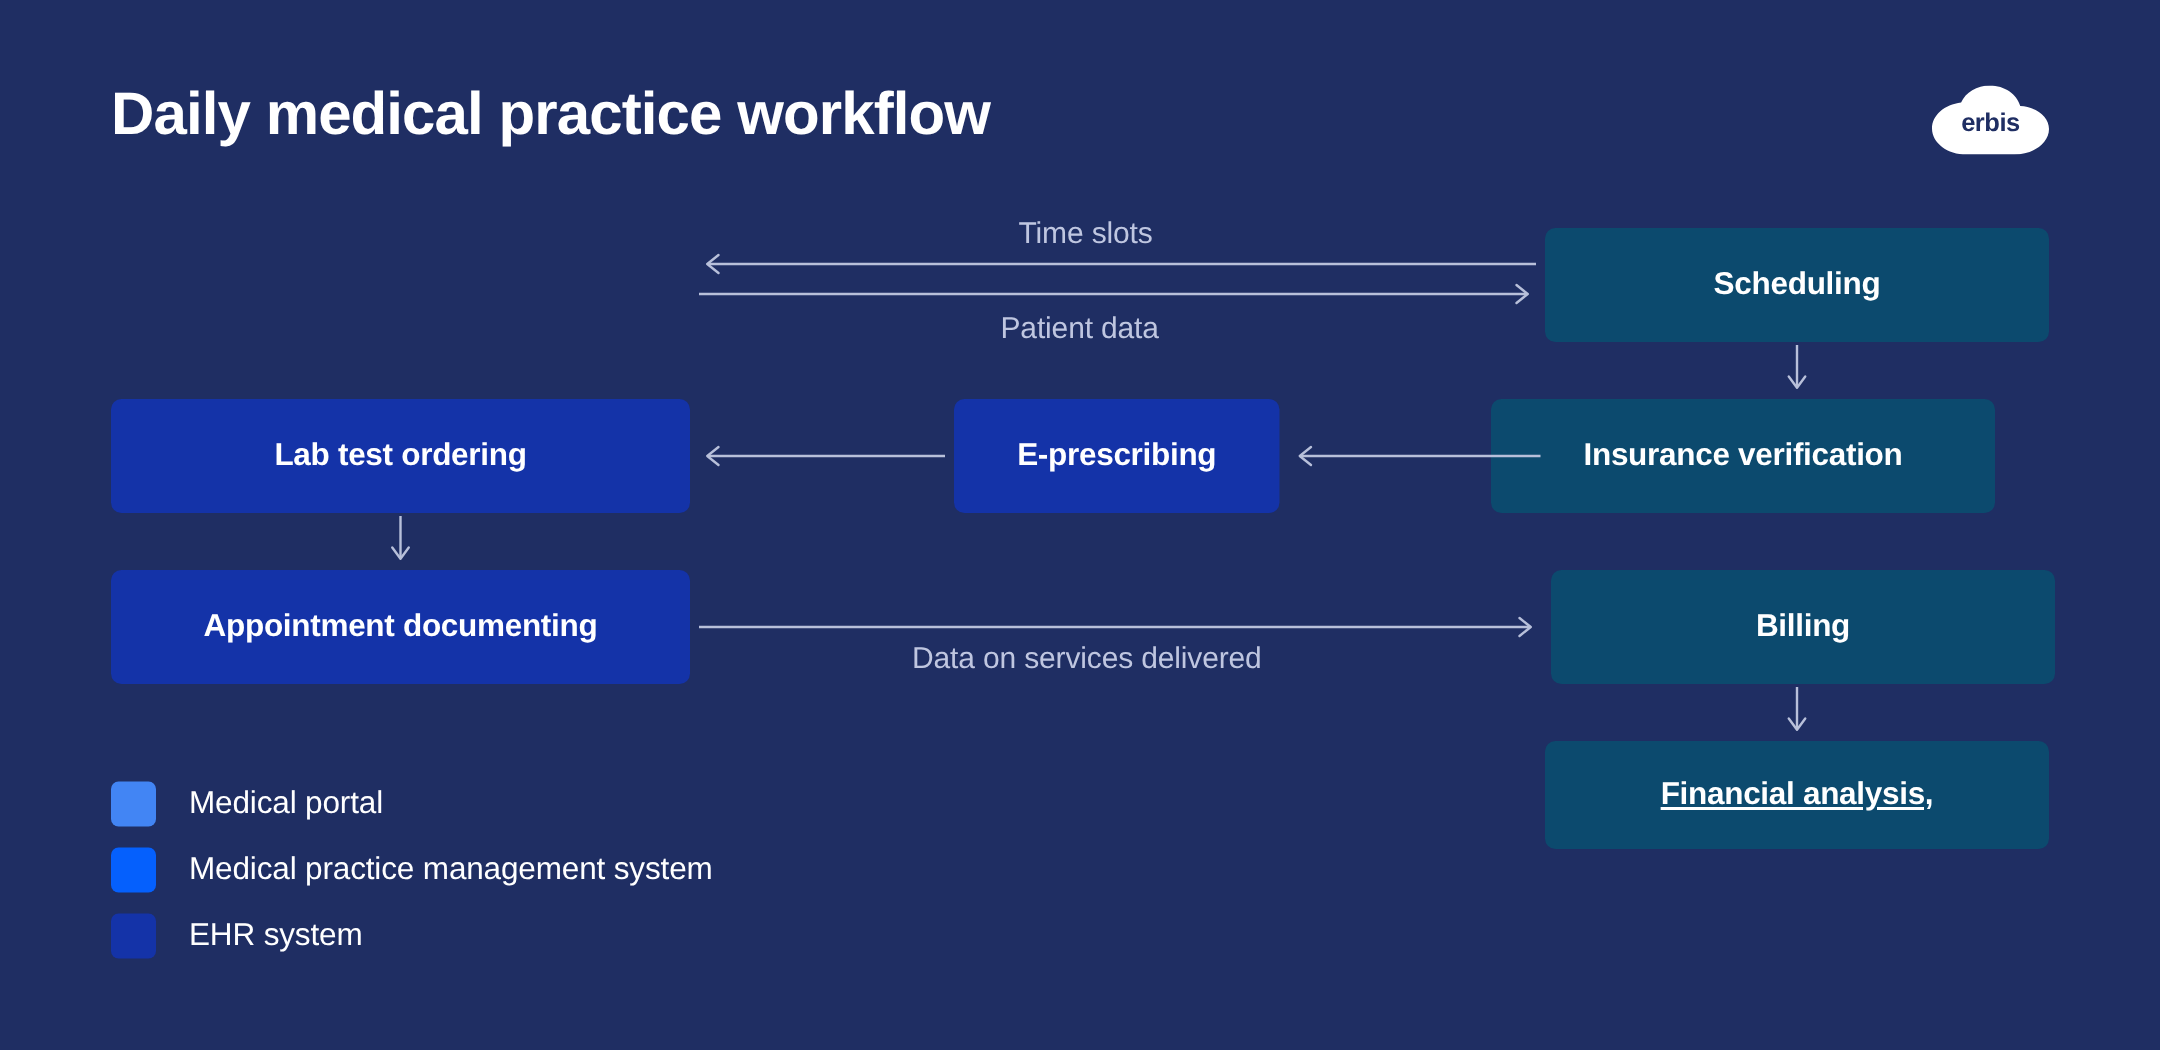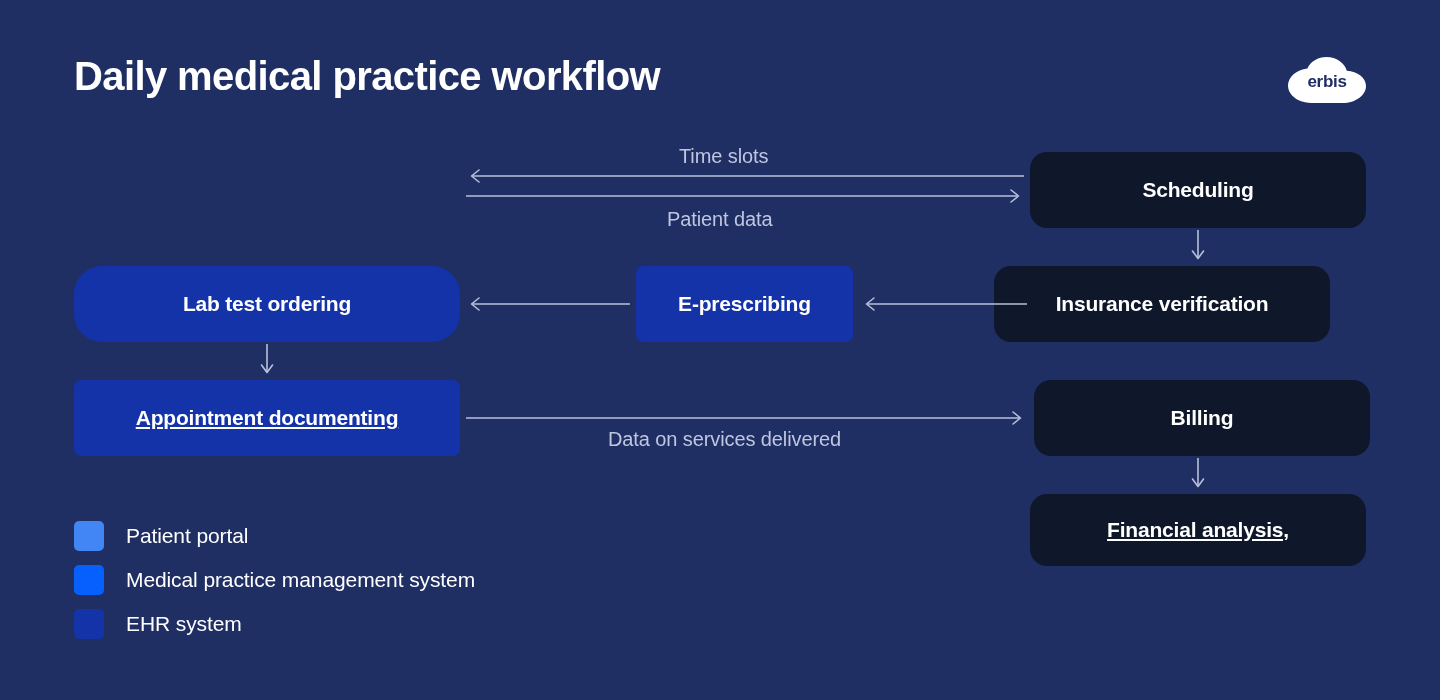--- a/index.html
+++ b/index.html
@@ -65,29 +65,29 @@
     justify-content: center;
     color: #ffffff;
     font-size: 21px;
     font-weight: bold;
     letter-spacing: -0.2px;
     text-align: center;
     box-sizing: border-box;
     padding: 0 12px;
   }
   .c-portal { background: #4285f4; }
-  .c-mpms   { background: #0f172a; border-radius: 17px; }
+  .c-mpms   { background: #0c4a6e; }
   .c-ehr    { background: #1433a8; }
 
   .n-patient-self-scheduling { left: 74px;   top: 152px; width: 386px; height: 76px; }
   .n-scheduling              { left: 1030px; top: 152px; width: 336px; height: 76px; }
-  .n-lab-test-ordering       { left: 74px;   top: 266px; width: 386px; height: 76px; border-radius: 28px; }
+  .n-lab-test-ordering       { left: 74px;   top: 266px; width: 386px; height: 76px; }
   .n-e-prescribing           { left: 636px;  top: 266px; width: 217px; height: 76px; }
   .n-insurance-verification  { left: 994px; top: 266px; width: 336px; height: 76px; }
-  .n-appointment-documenting { left: 74px;   top: 380px; width: 386px; height: 76px; text-decoration: underline; }
+  .n-appointment-documenting { left: 74px;   top: 380px; width: 386px; height: 76px; }
   .n-billing                 { left: 1034px; top: 380px; width: 336px; height: 76px; }
   .n-financial-analysis      { left: 1030px; top: 494px; width: 336px; height: 72px; text-decoration: underline; }
 
   
   .conn {
     position: absolute;
     pointer-events: none;
   }
   .conn svg { display: block; overflow: visible; }
   .edge-label {
@@ -200,21 +200,21 @@
   <div class="conn" style="left:1191px; top:458px;">
     <svg width="14" height="34" viewBox="0 0 14 34">
       <line x1="7" y1="0" x2="7" y2="28" stroke="#b8c0da" stroke-width="1.6"></line>
       <polyline points="1.5,21 7,28.5 12.5,21" fill="none" stroke="#b8c0da" stroke-width="1.6" stroke-linecap="round" stroke-linejoin="round"></polyline>
     </svg>
   </div>
 
   <div id="legend">
     <div class="legend-row">
       <div class="legend-swatch" style="background:#4285f4;"></div>
-      <div class="legend-label">Patient portal</div>
+      <div class="legend-label">Medical portal</div>
     </div>
     <div class="legend-row">
       <div class="legend-swatch" style="background:#0560fd;"></div>
       <div class="legend-label">Medical practice management system</div>
     </div>
     <div class="legend-row">
       <div class="legend-swatch" style="background:#1433a8;"></div>
       <div class="legend-label">EHR system</div>
     </div>
   </div>

